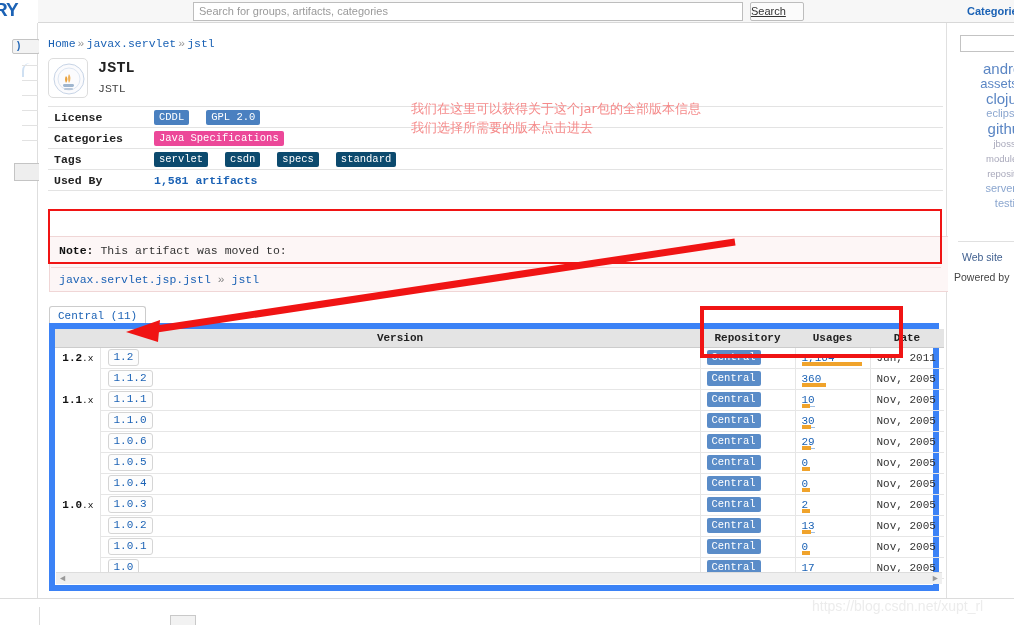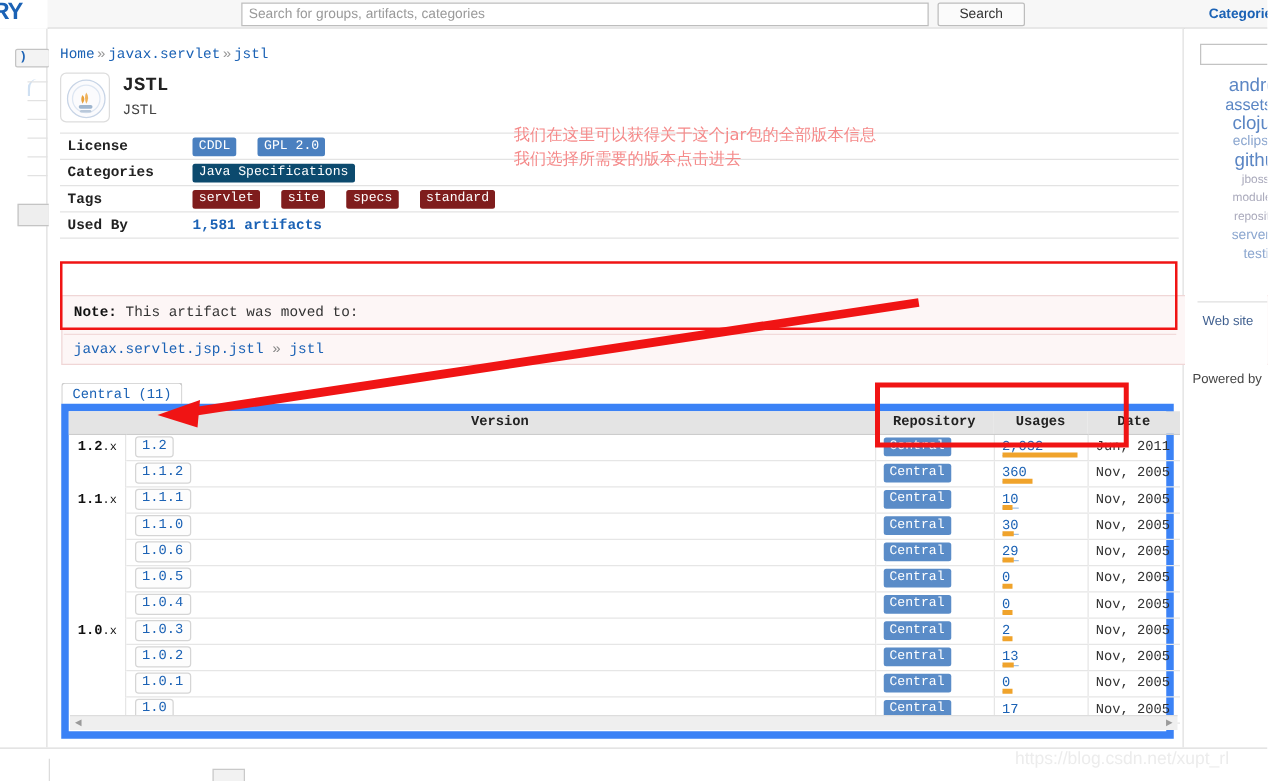--- a/index.html
+++ b/index.html
@@ -32,25 +32,26 @@
     font-family:"Liberation Sans", sans-serif;
   }
   .search-box {
     position:absolute; left:193px; top:2px; width:550px; height:19px;
     border:1px solid #bdbdbd; background:#fff;
     font-size:11px; color:#9a9a9a;
     padding:0 5px; line-height:17px;
     font-family:"Liberation Sans", sans-serif;
   }
   .search-btn {
-    position:absolute; left:750px; top:2px; width:70px; height:19px;
+    position:absolute; left:750px; top:2px; width:54px; height:19px;
     border:1px solid #bdbdbd; background:#fbfbfb;
-    font-size:11px; color:#333; text-align:center; line-height:17px;
+    font-size:11px; color:#333; line-height:17px;
     border-radius:2px;
     font-family:"Liberation Sans", sans-serif;
+    text-decoration:underline;
   }
   .cat-link {
     position:absolute; left:967px; top:5px;
     font-size:11px; font-weight:bold; color:#1b62b5;
     white-space:nowrap;
   }
 
   
   .leftrail {
     position:absolute; left:0; top:23px; width:38px; height:575px;
@@ -121,22 +122,22 @@
     padding:0 0 0 6px;
     font-size:11.5px;
     vertical-align:middle;
   }
   .infotable td.k { width:100px; font-weight:bold; color:#222; }
   .chip {
     display:inline-block; padding:1px 5px 2px; margin-right:17px;
     font-size:10.5px; color:#fff; border-radius:2px;
     background:#4a80c0; line-height:12px;
   }
-  .chip.red { background:#0c4a6e; }
-  .chip.tag { background:#7f1d1d; }
+  .chip.red { background:#ec4899; }
+  .chip.tag { background:#0c4a6e; }
   .usedby { color:#1b62b5; font-weight:bold; font-size:11.5px; }
 
   
   .note {
     position:absolute; left:10px; top:213px; width:986px; height:56px;
     background:#fdf6f6;
     border:1px solid #f0d6d6;
     padding-left:19px;
   }
   .note-title {
@@ -262,21 +263,21 @@
   .tagcloud .s2 { font-size:13px; color:#5b86c4; }
   .tagcloud .s3 { font-size:11px; color:#8ba6cf; }
   .tagcloud .s4 { font-size:9.5px;  color:#a9a9bb; }
   .rb-hr {
     position:absolute; left:10px; top:218px; width:90px; height:1px; background:#e0e0e0;
   }
   .rb-foot1 {
     position:absolute; left:14px; top:228px; font-size:10.5px; color:#3f5f8f; white-space:nowrap;
   }
   .rb-foot2 {
-    position:absolute; left:6px; top:248px; font-size:10.5px; color:#444; white-space:nowrap;margin-top:26px;
+    position:absolute; left:6px; top:248px; font-size:10.5px; color:#444; white-space:nowrap;
   }
 
   
   .pagebottom {
     position:absolute; left:0; top:598px; width:1014px; height:27px;
     background:#ffffff; border-top:1px solid #dcdcdc;
   }
   .pagebottom .tabstub {
     position:absolute; left:170px; top:16px; width:26px; height:11px;
     border:1px solid #c9c9c9; background:#f2f2f2;
@@ -367,21 +368,21 @@
     </tr>
     <tr>
       <td class="k">Categories</td>
       <td>
         <span class="chip red">Java Specifications</span>
       </td>
     </tr>
     <tr>
       <td class="k">Tags</td>
       <td>
-        <span class="chip tag">servlet</span><span class="chip tag">site</span><span class="chip tag">specs</span><span class="chip tag">standard</span>
+        <span class="chip tag">servlet</span><span class="chip tag">csdn</span><span class="chip tag">specs</span><span class="chip tag">standard</span>
       </td>
     </tr>
     <tr>
       <td class="k">Used By</td>
       <td>
         <span class="usedby">1,581 artifacts</span>
       </td>
     </tr>
   </tbody>
     </table>
@@ -420,21 +421,21 @@
           <th>Repository</th>
           <th>Usages</th>
           <th>Date</th>
         </tr>
       </thead>
       <tbody id="versions-body">
           <tr>
             <td class="major"><b>1.2</b><span class="x">.x</span></td>
             <td class="vercell"><span class="verbtn">1.2</span></td>
             <td class="repo"><span class="repo-badge">Central</span></td>
-            <td class="usages"><span class="use-num">2,032</span><div class="use-bar" style="width: 60px;"></div></td>
+            <td class="usages"><span class="use-num">1,164</span><div class="use-bar" style="width: 60px;"></div></td>
             <td class="date">Jun, 2011</td>
           </tr>
           <tr>
             <td class="major"></td>
             <td class="vercell"><span class="verbtn">1.1.2</span></td>
             <td class="repo"><span class="repo-badge">Central</span></td>
             <td class="usages"><span class="use-num">360</span><div class="use-bar" style="width: 24px;"></div></td>
             <td class="date">Nov, 2005</td>
           </tr>
           <tr>

